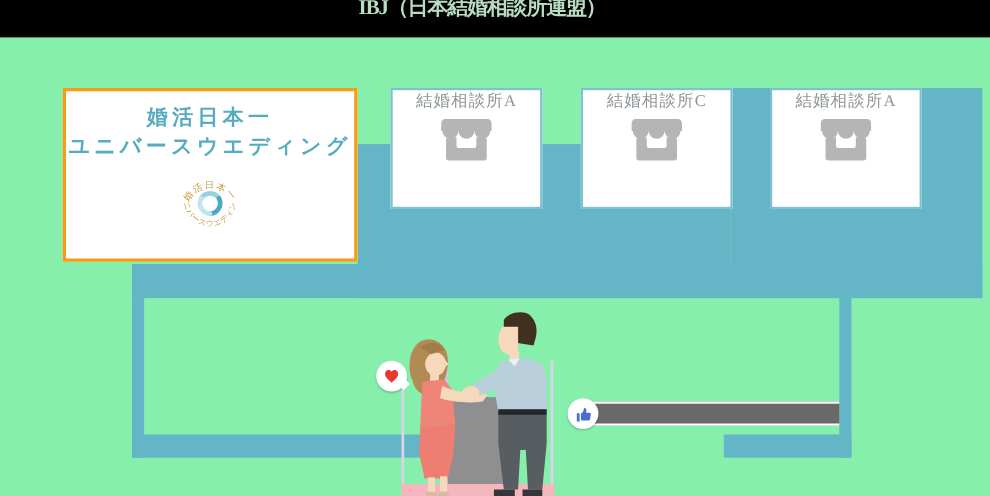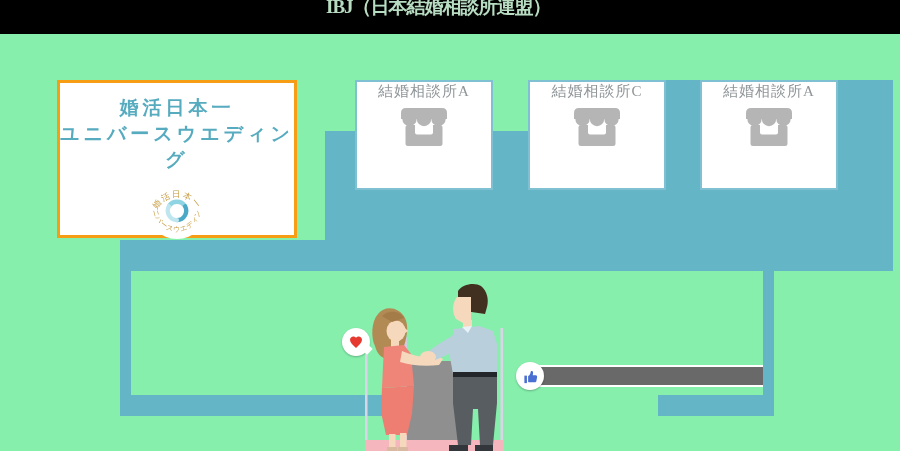--- a/index.html
+++ b/index.html
@@ -20,21 +20,21 @@
   .t-legl {left:120px;top:271px;width:11px; height:145px;}
   .t-footl{left:120px;top:395px;width:340px;height:21px;}
   .t-legr {left:763px;top:271px;width:11px; height:145px;}
   .t-footr{left:658px;top:395px;width:116px;height:21px;}
 
   
   .support-bar{left:532px;top:365px;width:231px;height:22px;background:#696969;
                border-top:2px solid #fff;border-bottom:2px solid #fff;box-sizing:border-box;z-index:2;}
 
   
-  .universe{left:57px;top:80px;width:240px;height:158px;background:#fff;
+  .universe{left:57px;top:80px;width:268px;height:158px;background:#fff;
             border:3px solid #f59d15;box-sizing:border-box;z-index:3;text-align:center;}
   .u-title{margin-top:12px;color:#56abbf;font-weight:bold;font-size:19px;letter-spacing:4px;line-height:26px;}
   .u-logo{margin-top:4px;}
 
   
   .agency{top:80px;width:138px;height:110px;background:#fff;border:2px solid #7fc0d3;
           box-sizing:border-box;z-index:3;text-align:center;}
   .agency.a{left:355px;} .agency.b{left:528px;} .agency.c{left:700px;}
   .agency-label{font-size:15px;color:#8f9598;letter-spacing:1px;font-weight:normal;}
   .agency-icon{margin-top:7px;}

